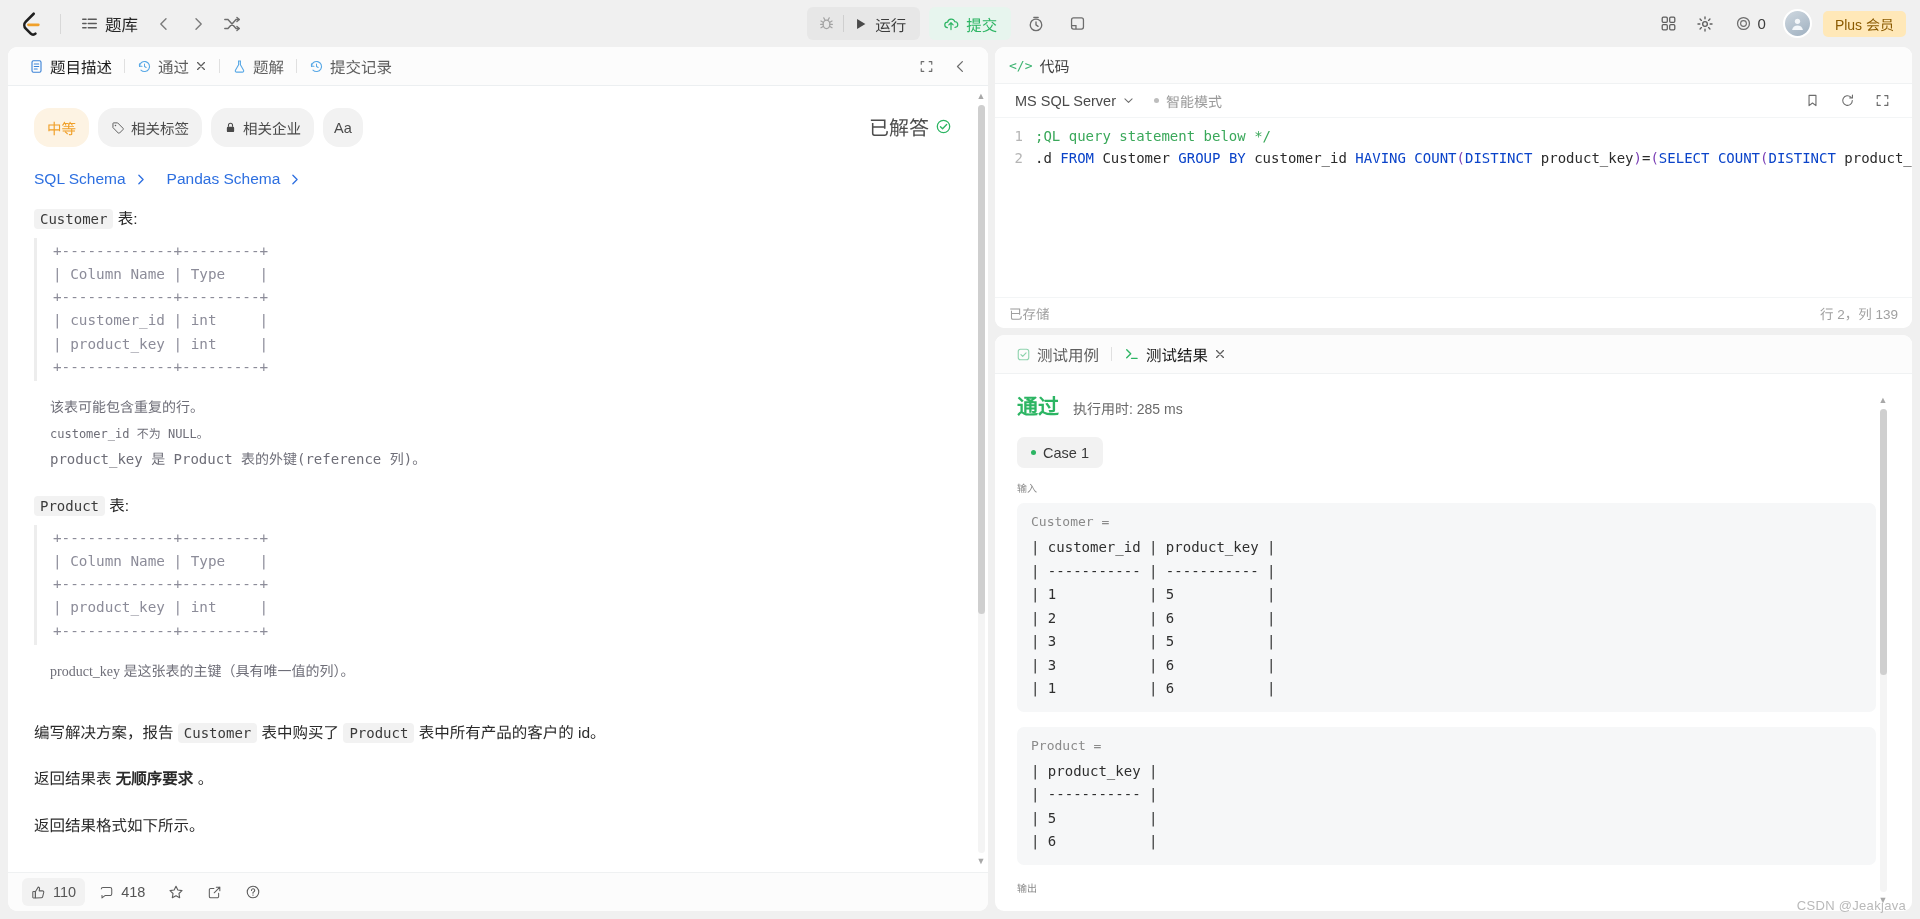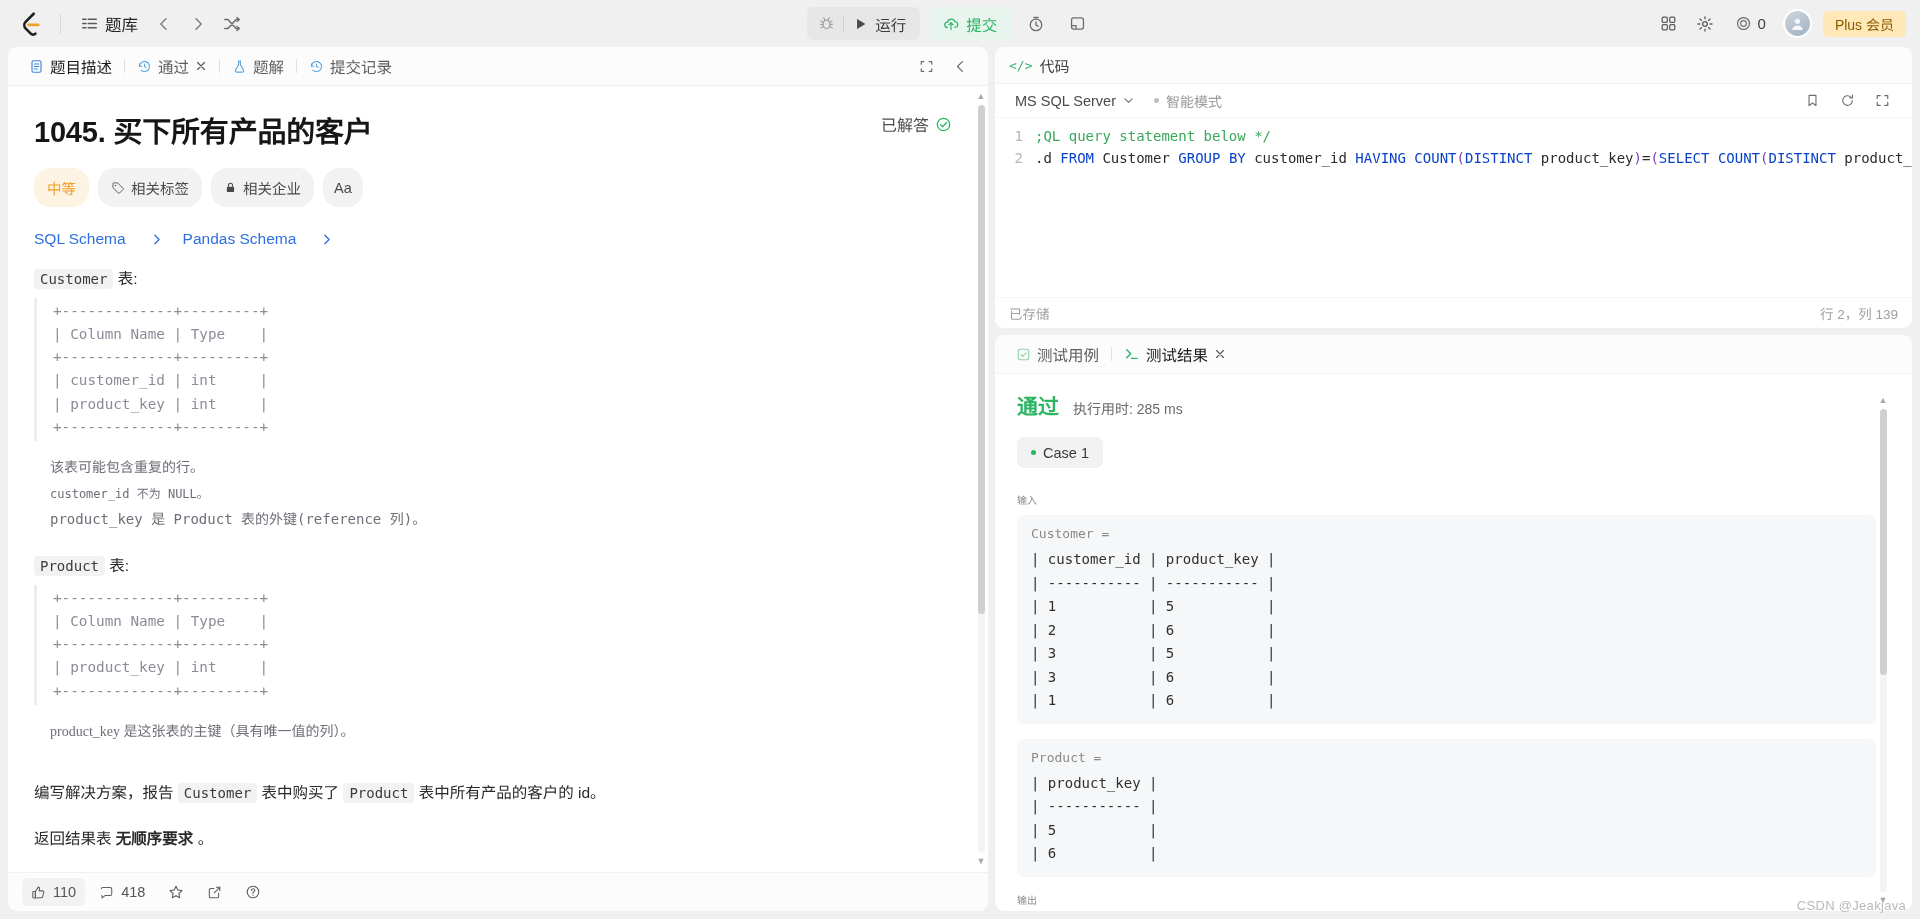--- a/index.html
+++ b/index.html
@@ -82,33 +82,33 @@
   .tabbar-right { margin-left: auto; display: flex; align-items: center; gap: 2px; }
 
   .content-wrap { flex: 1; position: relative; min-height: 0; display: flex; }
   .content {
     flex: 1; overflow: hidden; padding: 22px 30px 10px 26px;
     color: #262626;
   }
   .solved-badge {
     position: absolute; right: 36px; top: 26px;
     display: flex; align-items: center; gap: 6px;
-    font-size: 16px; color: #4d4d4d;
+    font-size: 20px; color: #4d4d4d;
   }
   .ptitle { font-size: 29px; font-weight: 700; letter-spacing: -0.2px; margin: 0 0 18px 0; color: #161616; }
   .chips { display: flex; align-items: center; gap: 9px; margin-bottom: 23px; }
   .chip {
     display: flex; align-items: center; gap: 6px;
     height: 39px; padding: 0 13px; border-radius: 16px;
     background: #f2f2f2; font-size: 14.5px; color: #4a4a4a; cursor: pointer;
   }
   .chip.diff { color: #f0a02a; background: #fdf3e3; }
   .chip.aa { padding: 0 11px; }
   .schema-links { display: flex; align-items: center; gap: 20px; margin-bottom: 18px; }
-  .schema-link { display: flex; align-items: center; gap: 24px; color: #2d6fe0; font-size: 15.5px; cursor: pointer; }
+  .schema-link { display: flex; align-items: center; gap: 8px; color: #2d6fe0; font-size: 15.5px; cursor: pointer; }
 
   .inline-code {
     font-family: "DejaVu Sans Mono", "Liberation Mono", monospace;
     background: #f2f2f2; border-radius: 4px; padding: 2px 6px; font-size: 14px; color: #3a3a3a;
   }
   .tbl-label { font-size: 15.5px; margin: 0 0 10px 0; color: #262626; }
   pre.ascii {
     font-family: "DejaVu Sans Mono", "Liberation Mono", monospace;
     font-size: 14.3px; line-height: 1.62; color: #8c8c99;
     margin: 0 0 14px 0; padding: 2px 0 2px 16px;
@@ -169,21 +169,21 @@
   .result-panel { flex: 1; min-height: 0; }
   .res-tabbar {
     height: 39px; flex: 0 0 39px; display: flex; align-items: center;
     padding: 0 12px; border-bottom: 1px solid #f0f2f3; background: #fcfcfc; border-radius: 9px 9px 0 0;
   }
   .res-body { flex: 1; overflow: hidden; padding: 16px 22px 0 22px; position: relative; display: flex; }
   .res-inner { flex: 1; min-width: 0; }
   .verdict-row { display: flex; align-items: baseline; gap: 14px; margin-bottom: 17px; }
   .verdict { font-size: 21px; font-weight: 700; color: #2cb563; }
   .runtime { font-size: 14px; color: #6a6a6a; }
-  .case-tabs { display: flex; gap: 8px; margin-bottom: 24px; }
+  .case-tabs { display: flex; gap: 8px; margin-bottom: 12px; }
   .case-tab {
     display: flex; align-items: center; gap: 7px;
     height: 31px; padding: 0 14px; border-radius: 7px;
     background: #f2f2f2; font-size: 14.5px; color: #3a3a3a; cursor: pointer;
   }
   .case-dot { width: 5px; height: 5px; border-radius: 50%; background: #2cb563; }
   .io-label { font-size: 10px; color: #8a8a8a; margin: 0 0 8px 0; }
   .io-box { background: #f6f7f8; border-radius: 7px; padding: 11px 14px; margin-bottom: 15px; }
   .io-name { font-family: "DejaVu Sans Mono", monospace; font-size: 13px; color: #8a8a8a; margin-bottom: 7px; }
   pre.io-table {
@@ -395,21 +395,20 @@
           <div class="solved-badge">
             <span>已解答</span>
             <span>
               <svg width="17" height="17" viewBox="0 0 20 20">
                 <circle cx="10" cy="10" r="7.3" fill="none" stroke="#2cb563" stroke-width="1.5"></circle>
                 <path d="M6.4 10.2 8.9 12.6 13.7 7.6" fill="none" stroke="#2cb563" stroke-width="1.6" stroke-linecap="round" stroke-linejoin="round"></path>
               </svg>
             </span>
           </div>
 
-          <h1 class="ptitle">1045. 买下所有产品的客户</h1>
 
           <div class="chips">
             <div class="chip diff">
               <span>中等</span>
             </div>
             <div class="chip">
               <span>
                 <svg width="14" height="14" viewBox="0 0 20 20">
                   <path d="M2.8 9.4V3.6a.9.9 0 0 1 .9-.9h5.8l7.7 7.7a1.3 1.3 0 0 1 0 1.8l-5 5a1.3 1.3 0 0 1-1.8 0z" fill="none" stroke="#5f5f5f" stroke-width="1.4" stroke-linejoin="round"></path>
                   <circle cx="6.4" cy="6.4" r="1.1" fill="#5f5f5f"></circle>

